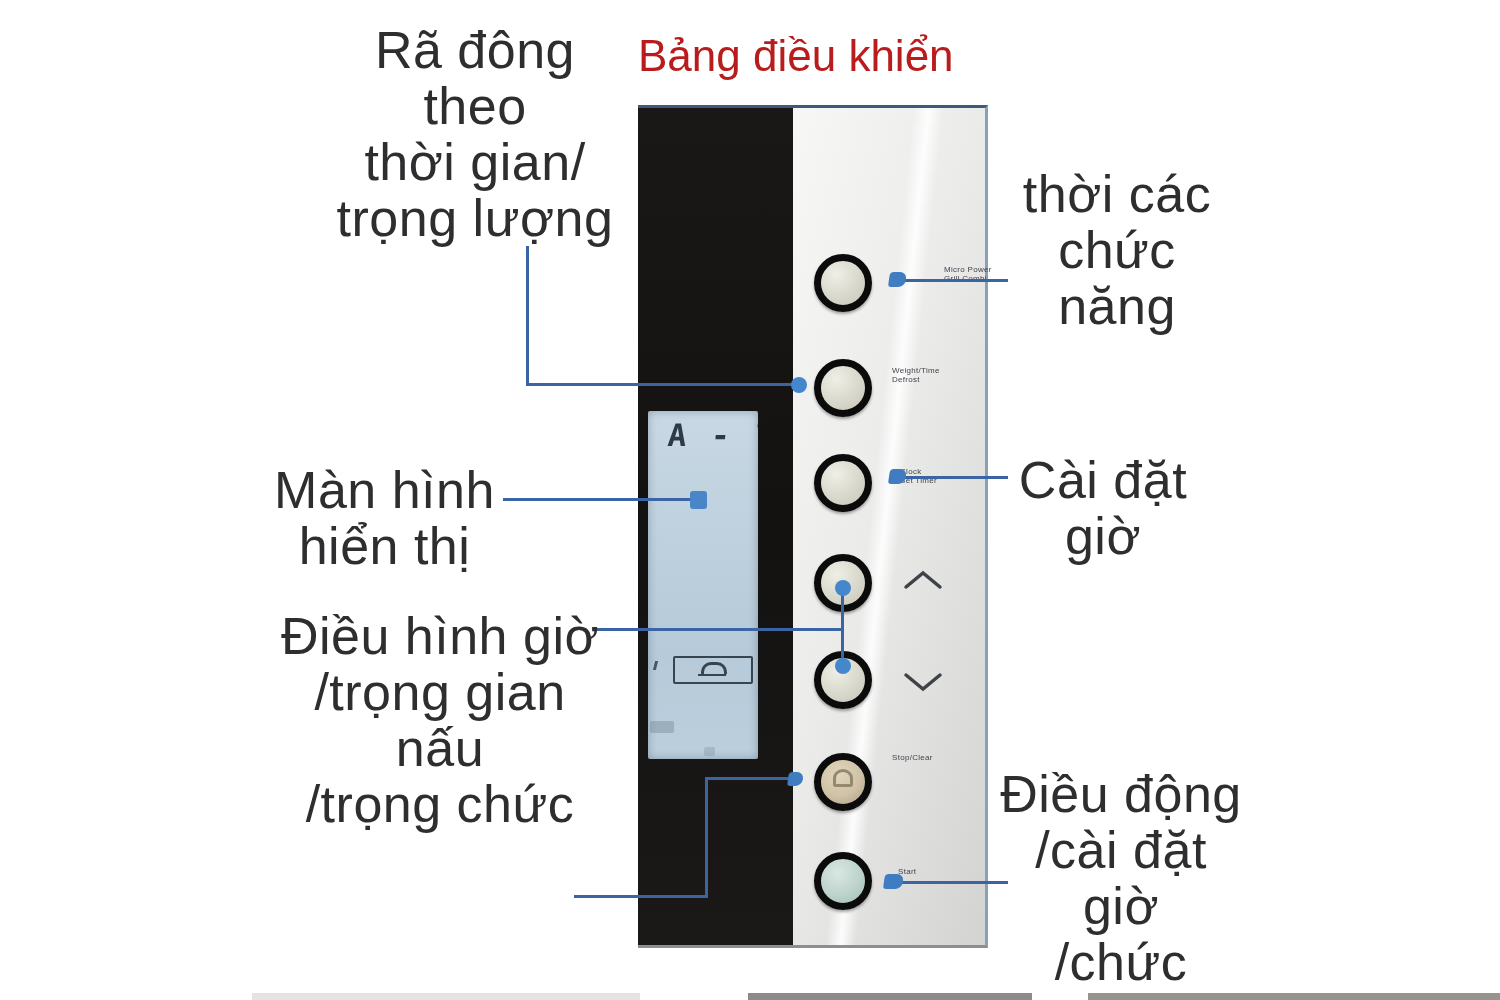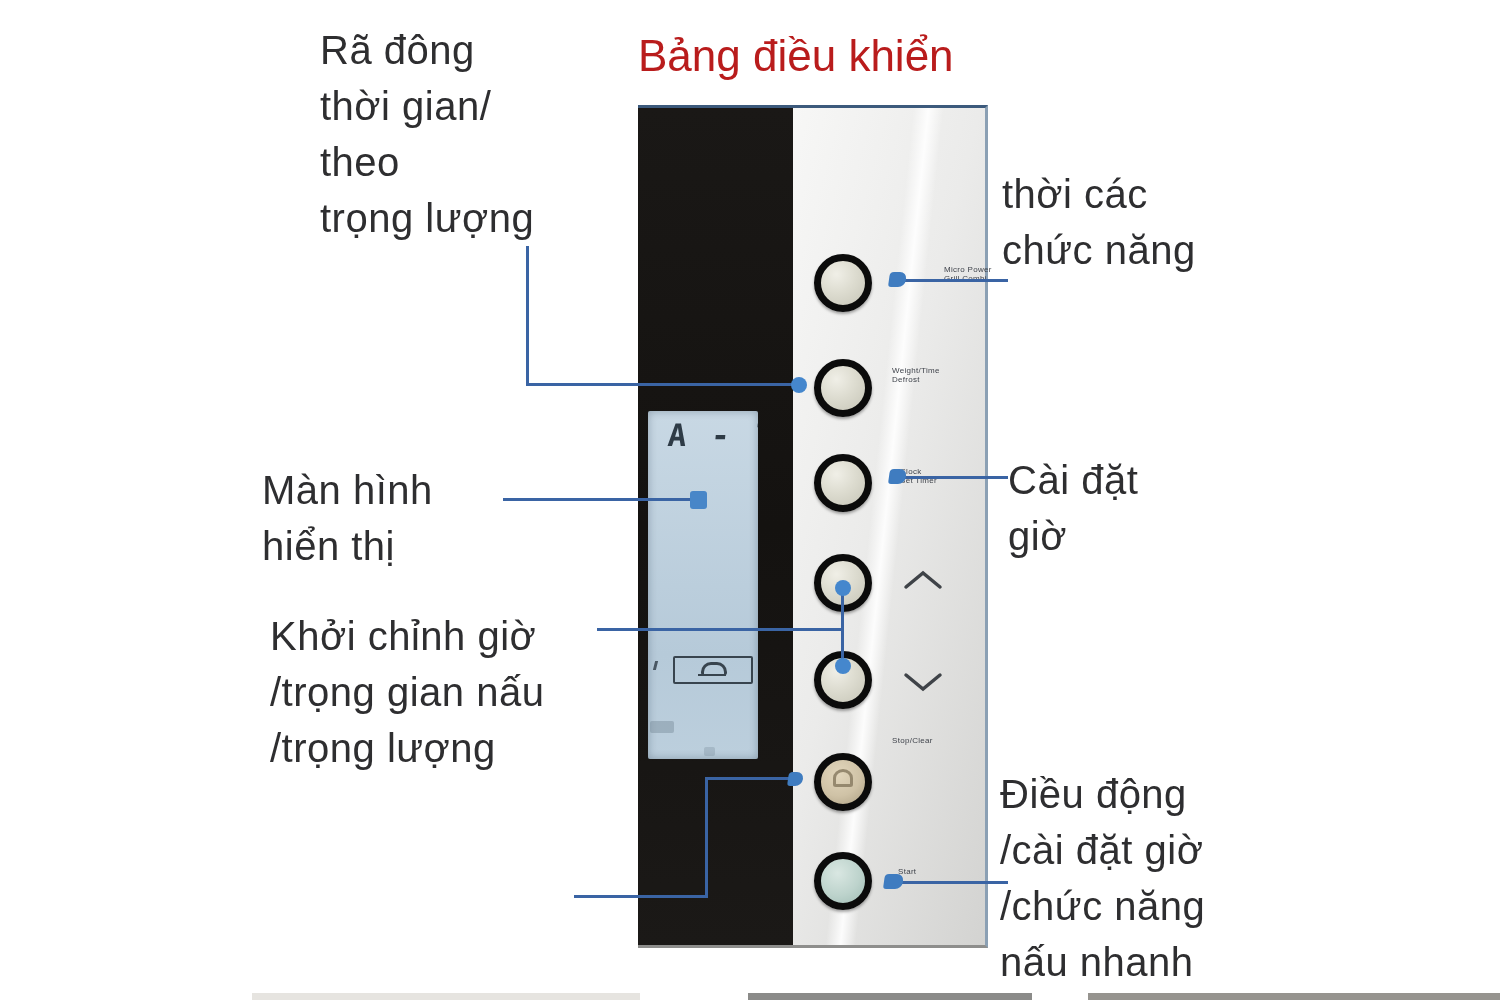--- a/index.html
+++ b/index.html
@@ -1,21 +1,21 @@
 <!DOCTYPE html>
 <html><head>
 <meta charset="utf-8">
 <style>
   html,body{margin:0;padding:0;background:#ffffff;}
   .canvas{
     position:relative;width:1500px;height:1000px;overflow:hidden;
     background:#ffffff;font-family:"Liberation Sans",sans-serif;color:#2e2e30;
   }
   
-  .lbl{position:absolute;font-size:40px;line-height:56px;text-align:left;
+  .lbl{position:absolute;font-size:52px;line-height:56px;text-align:center;
        color:#2e2e30;letter-spacing:.5px;}
   .title{position:absolute;left:638px;top:30px;width:345px;font-size:44px;
          line-height:52px;color:#b91c1c;}
   
   .panel{position:absolute;left:638px;top:105px;width:347px;height:837px;
          border-top:3px solid #3c5a7c;border-right:3px solid #8ba0b4;
          border-bottom:3px solid #8e8e8c;}
   .black-col{position:absolute;left:0;top:0;width:155px;height:100%;
          background:linear-gradient(180deg,#1a1816 0%,#141210 50%,#1b1917 100%);}
   .white-col{position:absolute;left:155px;top:0;width:192px;height:100%;overflow:hidden;
@@ -65,34 +65,34 @@
 </style>
 </head>
 <body>
 
 <div class="canvas">
 
   <div class="title">Bảng điều khiển</div>
 
   <div class="lbl" style="left:320px;top:22px;width:310px;">
     <div>Rã đông</div>
+    <div>theo</div>
     <div>thời gian/</div>
-    <div>theo</div>
     <div>trọng lượng</div>
   </div>
 
   <div class="lbl" style="left:262px;top:462px;width:245px;">
     <div>Màn hình</div>
     <div>hiển thị</div>
   </div>
 
   <div class="lbl" style="left:270px;top:608px;width:340px;">
-    <div>Khởi chỉnh giờ</div>
+    <div>Điều hình giờ</div>
     <div>/trọng gian nấu</div>
-    <div>/trọng lượng</div>
+    <div>/trọng chức</div>
   </div>
 
 
   <div class="lbl" style="left:1002px;top:166px;width:230px;">
     <div>thời các</div>
     <div>chức năng</div>
   </div>
 
   <div class="lbl" style="left:1008px;top:452px;width:190px;">
     <div>Cài đặt</div>
@@ -143,21 +143,21 @@
       <div>Grill Combi.</div>
     </div>
     <div class="cap" style="left:254px;top:258px;">
       <div>Weight/Time</div>
       <div>Defrost</div>
     </div>
     <div class="cap" style="left:262px;top:359px;">
       <div>Clock</div>
       <div>Set Timer</div>
     </div>
-    <div class="cap" style="left:254px;top:628px;">
+    <div class="cap" style="left:254px;top:645px;">
       <div>Stop/Clear</div>
     </div>
     <div class="cap" style="left:260px;top:759px;">
       <div>Start</div>
     </div>
   </div>
 
   <div class="cl" style="left:526px;top:246px;width:3px;height:140px;"></div>
   <div class="cl" style="left:526px;top:383px;width:274px;height:3px;"></div>
   <div class="dot" style="left:791px;top:377px;width:16px;height:16px;"></div>

